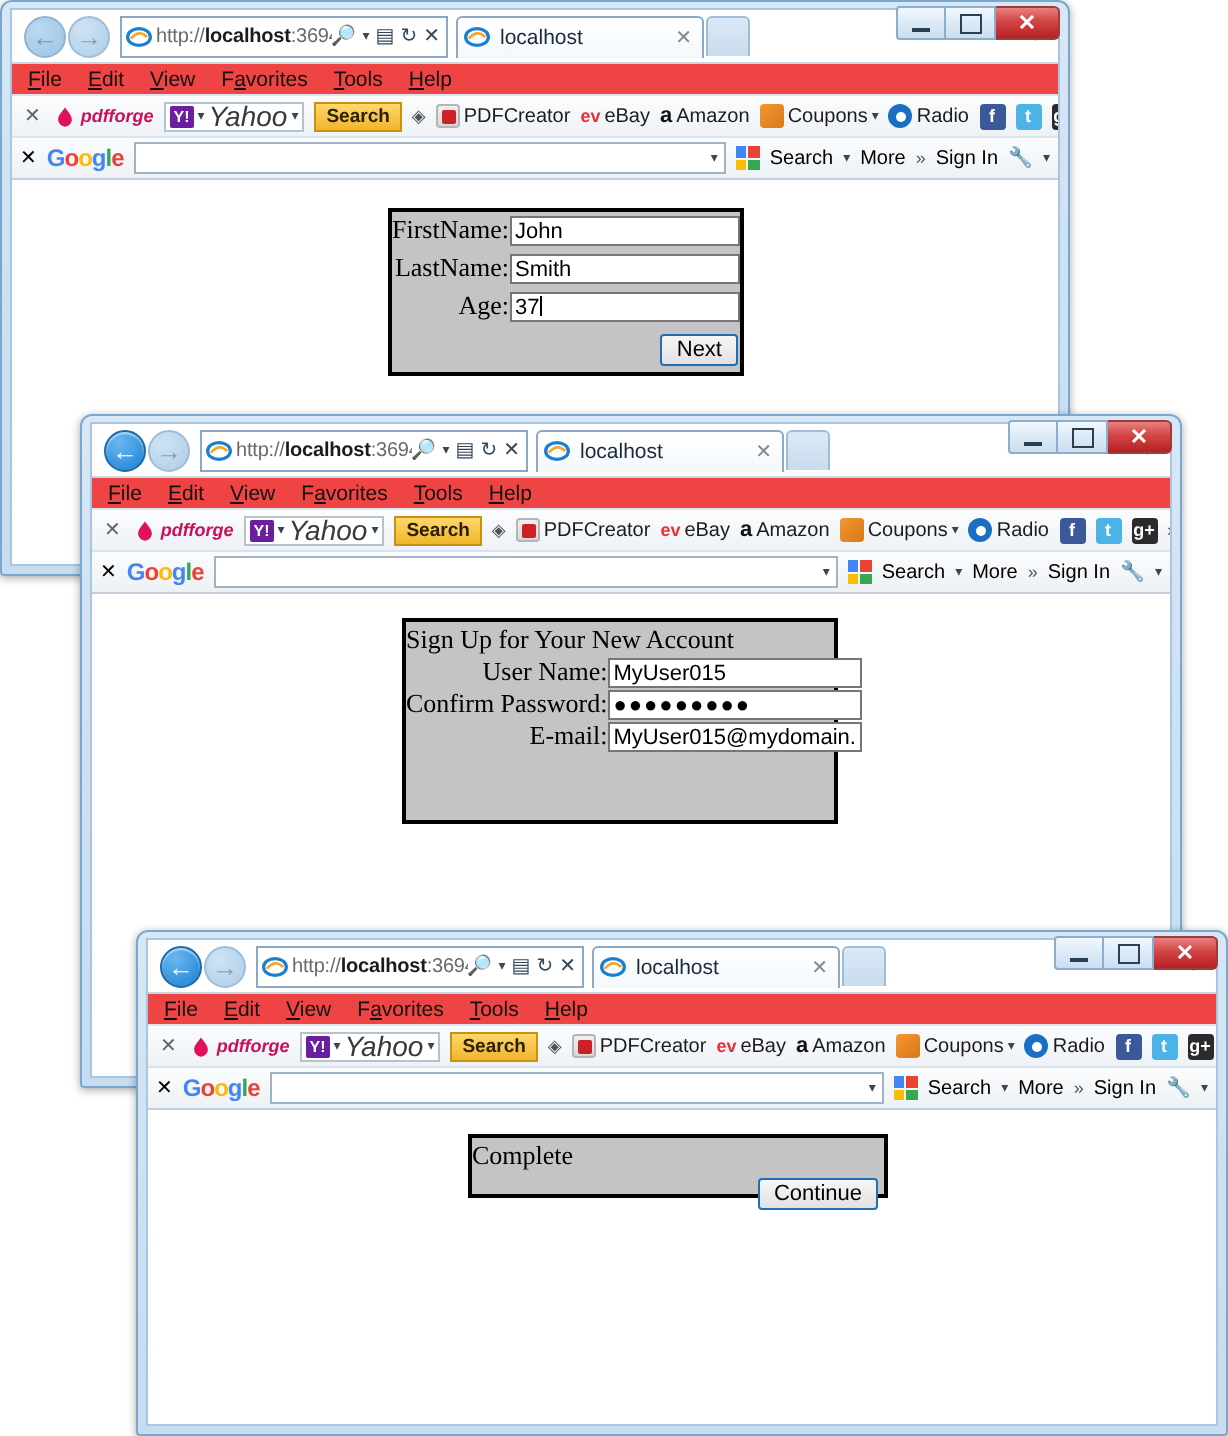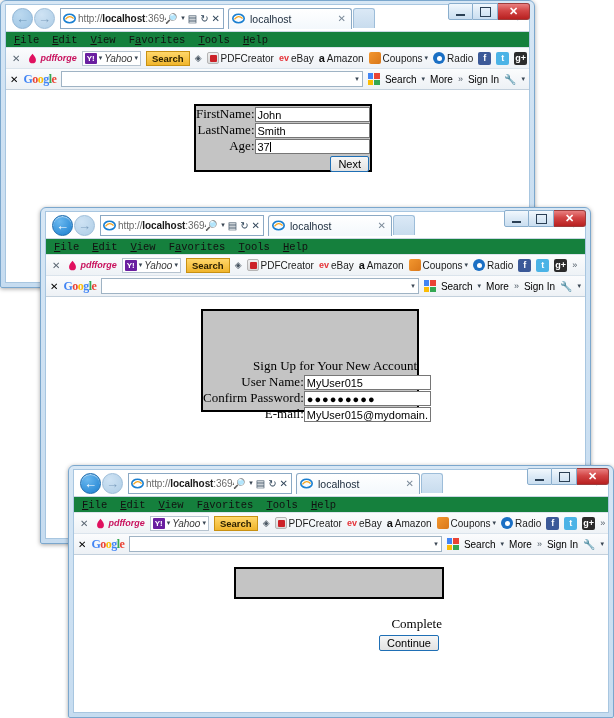--- a/index.html
+++ b/index.html
@@ -92,24 +92,24 @@
     width:22px; height:20px; margin-left:1px; border-radius:3px 3px 0 0;
     background:linear-gradient(180deg,#dbe9f6,#c8dcee); border:1px solid #9dbdd9; border-bottom:none;
   }
   .right-icons {
     position:absolute; right:6px; top:4px; display:flex; gap:6px; align-items:center;
     color:#7f9cb5; font-size:12px;
   }
 
   
   .menubar {
-    flex:0 0 auto; height:16px; background:#15803d;
+    flex:0 0 auto; height:16px; background:#ef4444;
     border-top:1px solid #c9d7e3;
     display:flex; align-items:center; padding-left:8px; gap:13px;
-    font-size:10.5px; color:#111;font-family:Liberation Mono, monospace;
+    font-size:10.5px; color:#111;
   }
   .menubar span u { text-decoration:underline; }
 
   
   .tb {
     flex:0 0 auto; height:21px;
     background:linear-gradient(180deg,#fbfcfd,#eef2f6);
     border-top:1px solid #dbe4ec;
     display:flex; align-items:center; gap:5px; padding:0 4px;
     font-size:10px; color:#1c1c1c; white-space:nowrap; overflow:hidden;
@@ -118,21 +118,21 @@
   .tb-item { display:flex; align-items:center; gap:2px; }
   .pdfforge { color:#c8105c; font-weight:bold; font-size:9px; font-style:italic; }
   .yahoo-box {
     display:flex; align-items:center; border:1px solid #b6c3cf; background:#fff;
     height:15px; padding:0 2px; gap:2px;
   }
   .y-badge {
     background:#6a1fa0; color:#fff; font-weight:bold; font-size:8px;
     width:12px; height:11px; display:flex; align-items:center; justify-content:center; border-radius:1px;
   }
-  .yahoo-txt { font-style:italic; color:#3a3a3a; font-size:10px; }
+  .yahoo-txt { font-style:italic; color:#3a3a3a; font-size:14px; }
   .srch-btn {
     background:linear-gradient(180deg,#ffd76a,#f0b52c); border:1px solid #c89112;
     height:15px; padding:0 5px; display:flex; align-items:center;
     font-size:9.5px; font-weight:bold; color:#2b2000;
   }
   .ico-sq { width:12px; height:12px; border-radius:2px; display:inline-block; flex:0 0 12px; }
   .pdf-ico { background:linear-gradient(180deg,#f0f0f0,#d8d8d8); border:1px solid #b5b5b5; position:relative; }
   .pdf-ico::after{ content:""; position:absolute; left:2px; top:2px; width:7px; height:7px; background:#cc2127; border-radius:1px; }
   .ebay { font-weight:bold; font-size:9px; }
   .amz { color:#111; font-weight:bold; font-size:11px; }
@@ -149,21 +149,21 @@
   .chev { color:#4a5763; font-size:9px; }
   .caret { font-size:7px; color:#3a4653; }
 
   
   .gbar {
     flex:0 0 auto; height:22px;
     background:linear-gradient(180deg,#fbfcfd,#edf1f5);
     border-top:1px solid #dbe4ec; border-bottom:1px solid #c3d0dc;
     display:flex; align-items:center; gap:5px; padding:0 4px; font-size:10px; white-space:nowrap;
   }
-  .glogo { font-size:12px; font-weight:bold; letter-spacing:-.5px;font-family:Liberation Serif, serif; }
+  .glogo { font-size:12px; font-weight:bold; letter-spacing:-.5px; }
   .glogo .b{color:#4285F4}.glogo .r{color:#EA4335}.glogo .y{color:#FBBC05}.glogo .g{color:#34A853}
   .ginput {
     flex:1; height:16px; background:#fff; border:1px solid #9fb3c4;
     display:flex; align-items:center; justify-content:flex-end; padding-right:3px; min-width:20px;
   }
   .gsq { width:12px;height:12px;flex:0 0 12px; display:grid; grid-template-columns:1fr 1fr; grid-template-rows:1fr 1fr; gap:1px;}
   .gsq i{display:block}
   .gsq i:nth-child(1){background:#4285F4}.gsq i:nth-child(2){background:#EA4335}
   .gsq i:nth-child(3){background:#FBBC05}.gsq i:nth-child(4){background:#34A853}
   .wrench { color:#3c72a8; font-size:10px; }
@@ -187,21 +187,21 @@
     height:15px; line-height:14px; padding:0 2px; overflow:hidden; white-space:nowrap;
   }
   .caretbar { display:inline-block; width:1px; height:10px; background:#000; vertical-align:-1px; margin-left:0px;}
   .btn {
     background:linear-gradient(180deg,#f6f6f6,#e2e2e2);
     border:1px solid #1f6fb5; border-radius:2px;
     font-family:"Liberation Sans", sans-serif; font-size:11px; color:#000;
     padding:1px 7px; display:inline-block;
   }
   .center-title {
-    font-family:"Liberation Serif", serif; font-size:13px; text-align:right; color:#000;margin-top:46px;
+    font-family:"Liberation Serif", serif; font-size:13px; text-align:left; color:#000;
   }
 
   
   #win1 { left:0px;  top:0px;   width:535px; height:288px; z-index:1; }
   #win2 { left:40px; top:207px; width:551px; height:337px; z-index:2; }
   #win3 { left:68px; top:465px; width:546px; height:253px; z-index:3; }
 </style>
 </head>
 <body>
 
@@ -321,21 +321,21 @@
       <span>Search</span>
       <span class="caret">▾</span>
       <span>More</span>
       <span class="chev">»</span>
       <span>Sign In</span>
       <span class="wrench">🔧</span>
       <span class="caret">▾</span>
     </div>
 
     <div class="page">
-      <div class="formbox" style="left:188px; top:14px; width:178px; height:68px;">
+      <div class="formbox" style="left:188px; top:14px; width:178px; height:84px;">
         <table class="f" style="width:100%; height:100%;">
           <tbody>
               <tr>
             <td class="lbl">FirstName:</td>
             <td style="width:118px">
                   <div class="inp">John</div>
                 </td>
           </tr>
           <tr>
             <td class="lbl">LastName:</td>

